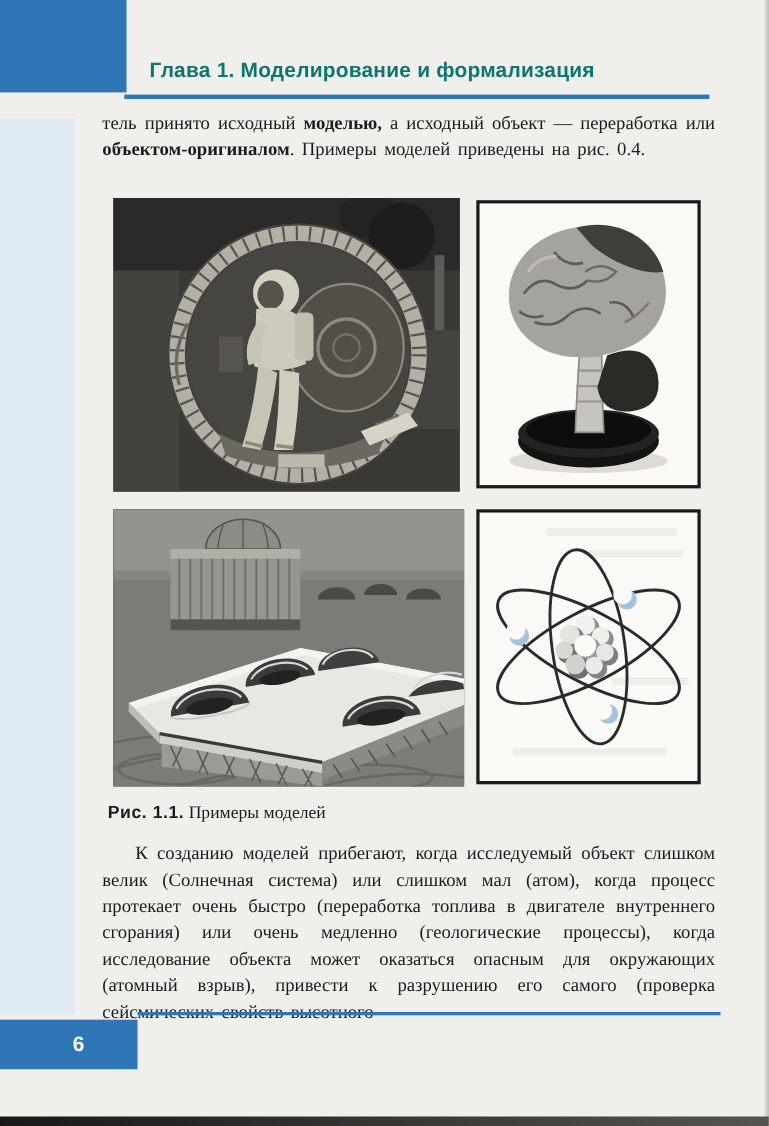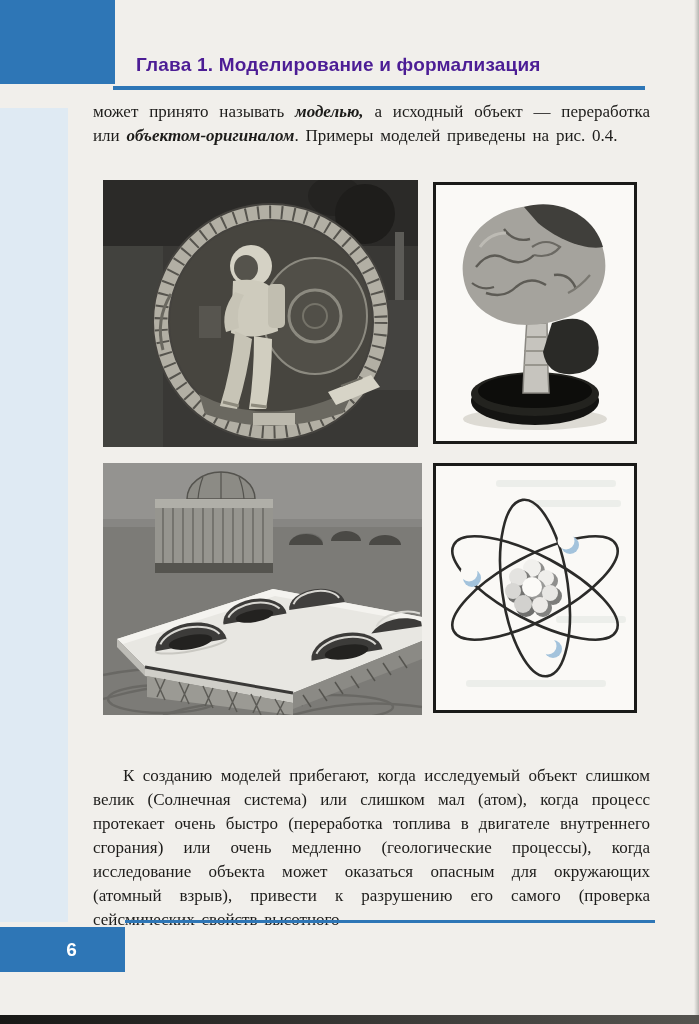--- a/index.html
+++ b/index.html
@@ -22,21 +22,21 @@
     font-family:"Liberation Sans", sans-serif;font-weight:bold;font-size:19px;
     letter-spacing:.2px;white-space:nowrap;
   }
   
   .para{
     position:absolute;left:93px;width:557px;
     font-size:17px;line-height:24px;text-align:justify;word-spacing:2.5px;
   }
   .para1{top:100px;}
   .para2{top:764px;text-indent:30px;}
-  .para b{font-weight:bold;font-style:italic;}
+  .para b{font-weight:bold;}
   
   .fig-photo{position:absolute;background:#3a3936;overflow:hidden;}
   .fig-frame{position:absolute;border:3px solid #1a1a18;background:#faf9f6;overflow:hidden;}
   #img-spacecraft{left:103px;top:180px;width:315px;height:267px;}
   #img-brain{left:433px;top:182px;width:198px;height:256px;}
   #img-building{left:103px;top:463px;width:319px;height:252px;}
   #img-atom{left:433px;top:463px;width:198px;height:244px;}
   .fig-photo svg,.fig-frame svg{display:block;}
   
   .caption{position:absolute;left:98px;top:731px;font-size:16px;}
@@ -51,24 +51,24 @@
     padding-left:18px;box-sizing:border-box;
   }
 </style>
 </head>
 <body>
 
 <div class="page" style="background: rgb(241, 239, 235);">
 
   <div class="corner-square" style="background: rgb(46, 118, 182);"></div>
   <div class="left-band" style="background: rgb(223, 234, 243);"></div>
-  <div class="chapter-title" style="color: #4c1d95;">Глава 1. Моделирование и формализация</div>
+  <div class="chapter-title" style="color: #0f766e;">Глава 1. Моделирование и формализация</div>
   <div class="header-rule" style="background: rgb(46, 118, 182);"></div>
 
-  <div class="para para1"><span>может принято называть </span><b>моделью,</b><span> а исходный объект — переработка или </span><b>объектом-оригиналом</b><span>. Примеры моделей приведены на рис. 0.4.</span></div>
+  <div class="para para1"><span>тель принято исходный </span><b>моделью,</b><span> а исходный объект — переработка или </span><b>объектом-оригиналом</b><span>. Примеры моделей приведены на рис. 0.4.</span></div>
 
   <div class="fig-photo" id="img-spacecraft">
     <svg width="315" height="267" viewBox="0 0 315 267">
       <rect width="315" height="267" fill="#393835"></rect>
       <rect width="60" height="267" fill="#4b4a46" opacity="0.55"></rect>
       <rect width="315" height="66" fill="#2b2a28"></rect>
       <ellipse cx="232" cy="16" rx="27" ry="20" fill="#242321"></ellipse>
       <circle cx="262" cy="34" r="30" fill="#1e1d1b"></circle>
       <rect x="292" y="52" width="9" height="135" fill="#5c5b57"></rect>
       <rect x="268" y="120" width="47" height="90" fill="#444340"></rect>
@@ -242,20 +242,21 @@
         <circle cx="134" cy="79" r="9" fill="#a3c3dc"></circle>
           <circle cx="130" cy="75" r="8.5" fill="#faf9f6"></circle>
         <circle cx="36" cy="112" r="9" fill="#a3c3dc"></circle>
           <circle cx="33" cy="107" r="8.5" fill="#faf9f6"></circle>
         <circle cx="117" cy="183" r="9" fill="#a3c3dc"></circle>
           <circle cx="112" cy="180" r="8.5" fill="#faf9f6"></circle>
       </g>
     </svg>
   </div>
 
+  <div class="caption"><span class="cap-label">Рис. 1.1.</span> <span class="cap-text">Примеры моделей</span></div>
 
   <div class="para para2">К созданию моделей прибегают, когда исследуемый объект слишком велик (Солнечная система) или слишком мал (атом), когда процесс протекает очень быстро (переработка топлива в двигателе внутреннего сгорания) или очень медленно (геологические процессы), когда исследование объекта может оказаться опасным для окружающих (атомный взрыв), привести к разрушению его самого (проверка сейсмических свойств высотного</div>
 
   <div class="bottom-rule" style="background: rgb(46, 118, 182);"></div>
   <div class="pagenum-block" style="background: rgb(46, 118, 182);">
       <span>6</span>
     </div>
 
   <div class="right-edge"></div>
   <div class="bottom-strip"></div>

